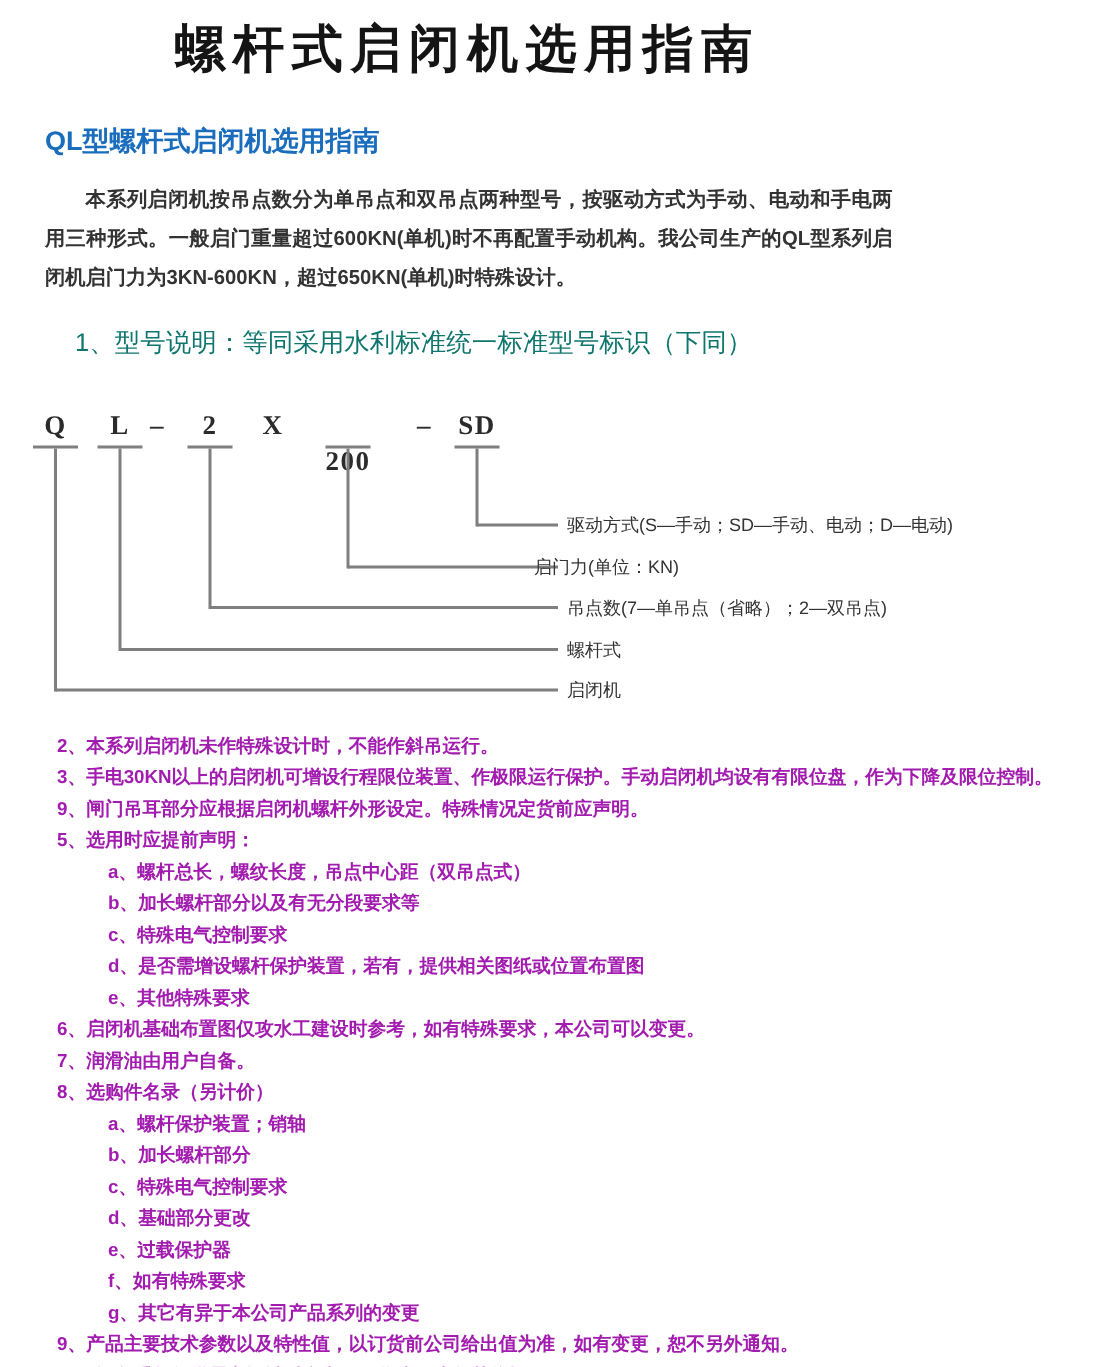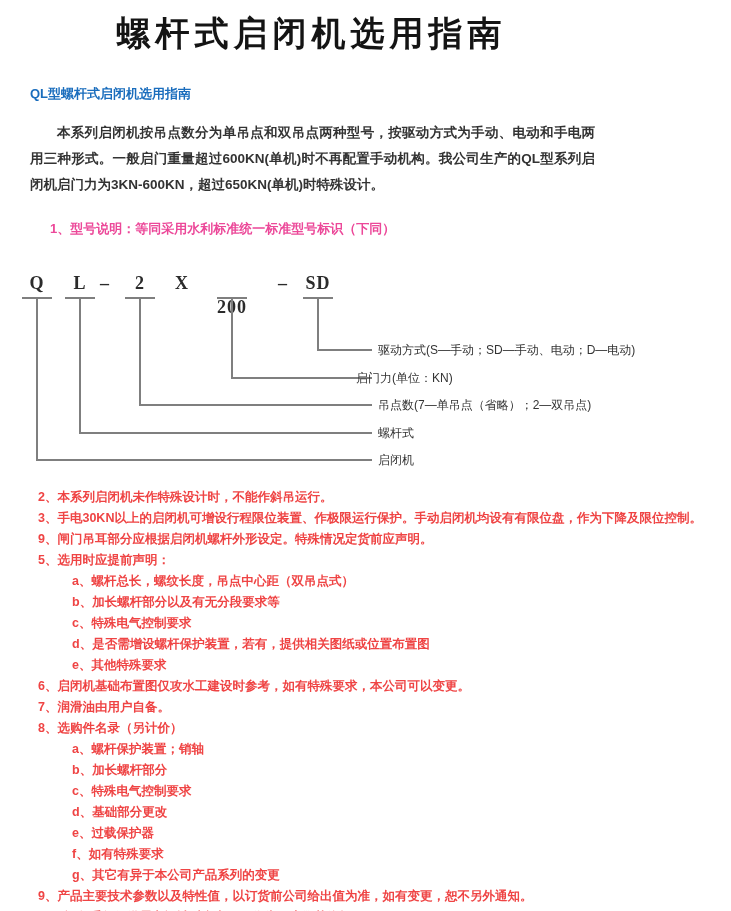--- a/index.html
+++ b/index.html
@@ -18,40 +18,40 @@
     text-align:center;
     font-family:"Liberation Serif","DejaVu Serif",serif;
     font-size:34px;
     line-height:44px;
     font-weight:bold;
     color:#141414;
     letter-spacing:5px;
   }
   .section-heading{
     margin:28px 0 0 30px;
-    font-size:13px;
+    font-size:18px;
     line-height:20px;
     font-weight:bold;
     color:#1a6dbd;
   }
   .intro{
     margin:16px 28px 0 30px;
     font-size:13.5px;
     line-height:26px;
     font-weight:bold;
     text-align:justify;
     text-indent:2em;
     color:#333333;
   }
   .note1{
     margin:22px 0 0 50px;
-    font-size:13px;
+    font-size:17px;
     line-height:18px;
-    font-weight:bold;
-    color:#ec4899;
+    font-weight:normal;
+    color:#0f766e;
   }
 
   
   .diagram{
     position:relative;
     margin-top:33px;
     height:210px;
   }
   .code-seg{
     position:absolute;
@@ -89,21 +89,21 @@
   }
 
   
   .notes{
     margin:6px 0 0 38px;
   }
   .note{
     font-size:12.5px;
     line-height:21px;
     font-weight:bold;
-    color:#ef4444;
+    color:#a21caf;
     white-space:nowrap;
   }
   .note.l1{margin-left:34px;}
 </style>
 </head>
 <body>
 
 <div class="page">
 
   <div class="doc-title">螺杆式启闭机选用指南</div>

